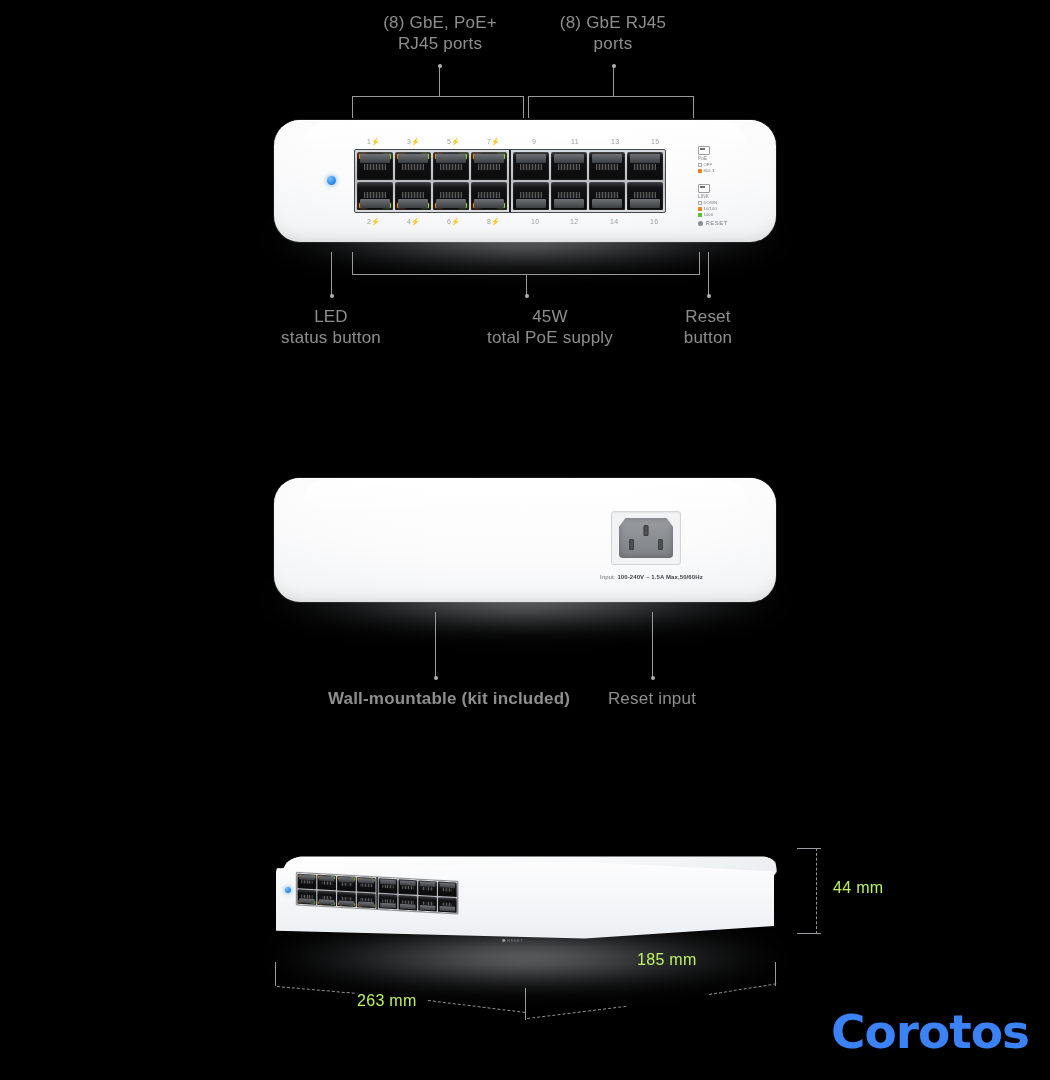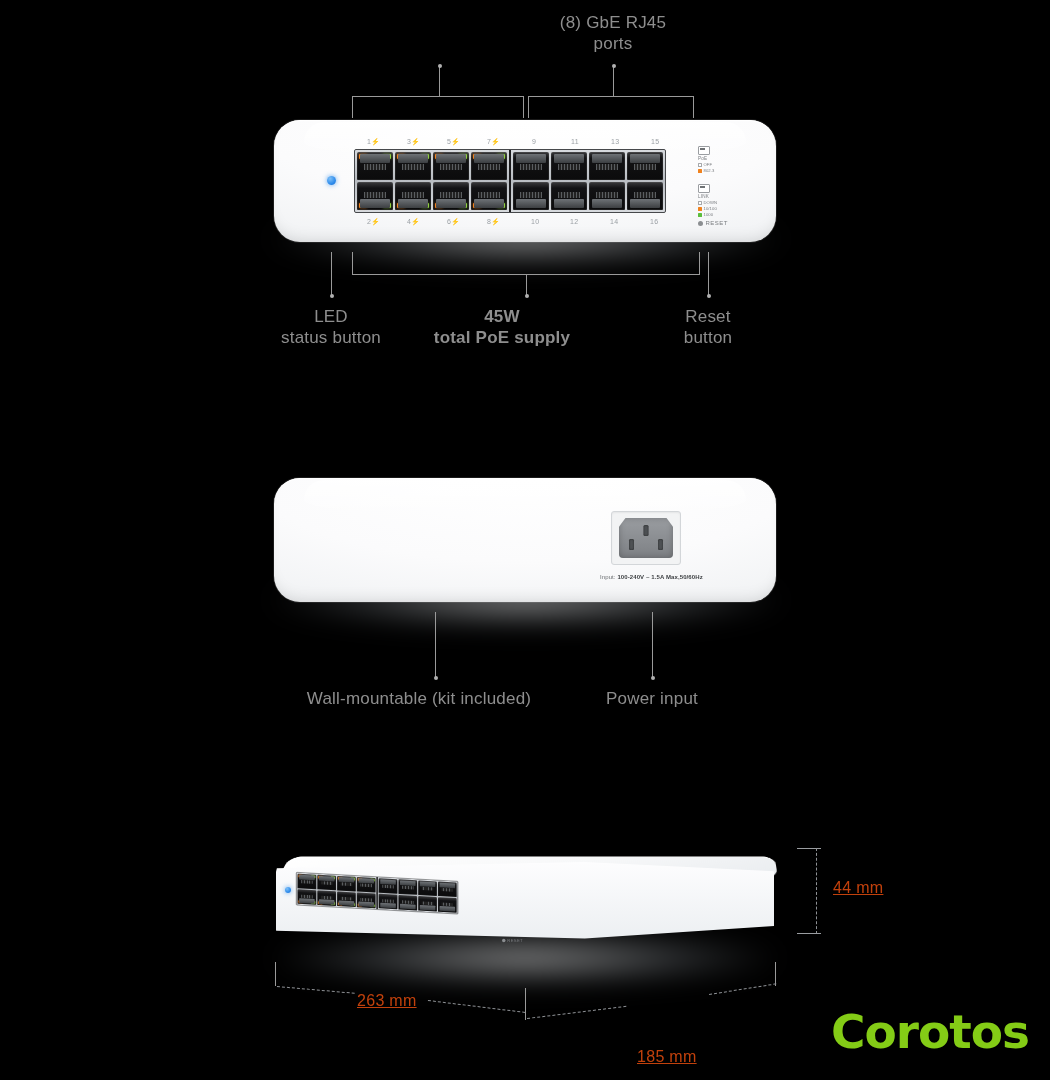--- a/index.html
+++ b/index.html
@@ -219,43 +219,44 @@
     background: linear-gradient(180deg,#fdfdfe,#eceff2);
     border-radius: 10px;
   }
 
   
   .dimv { position: absolute; border-left: 1px dashed #8e9195; }
   .dimcap { position: absolute; height: 1px; background: #9a9da1; }
   .dimdash { position: absolute; border-top: 1px dashed #8e9195; transform-origin: 0 0; }
   .dimlabel {
     position: absolute;
-    color: #c2410c;
+    color: #bef264;
     font-size: 16px;
     letter-spacing: .3px;
     white-space: nowrap;
     font-weight: 300;
-    text-decoration: underline;
   }
 
   
   .watermark {
     position: absolute;
-    color: #84cc16;
+    color: #3b82f6;
     font-size: 47px;
     font-weight: 700;
     letter-spacing: -1px;
     font-family: "DejaVu Sans", sans-serif;
   }
 </style>
 </head>
 <body>
 
 <div id="stage">
 
+  <div class="callout" style="left:330px; top:12px; width:220px;">(8) GbE, PoE+
+RJ45 ports</div>
   <div class="callout" style="left:520px; top:12px; width:186px;">(8) GbE RJ45
 ports</div>
 
   <div class="leader dot dot-top" style="left:439px; top:66px; height:30px;"></div>
   <div class="leader dot dot-top" style="left:613px; top:66px; height:30px;"></div>
 
   <div class="hline" style="left:352px; top:96px; width:172px;"></div>
   <div class="vtick" style="left:352px; top:96px; height:22px;"></div>
   <div class="vtick" style="left:523px; top:96px; height:22px;"></div>
 
@@ -440,21 +441,21 @@
 
   <div class="vtick" style="left:352px; top:252px; height:22px;"></div>
   <div class="hline" style="left:352px; top:274px; width:348px;"></div>
   <div class="vtick" style="left:699px; top:252px; height:22px;"></div>
   <div class="leader dot dot-bottom" style="left:526px; top:274px; height:22px;"></div>
 
   <div class="leader dot dot-bottom" style="left:708px; top:252px; height:44px;"></div>
 
   <div class="callout" style="left:251px; top:306px; width:160px;">LED
 status button</div>
-  <div class="callout" style="left:402px; top:306px; width:200px;font-weight:bold;">45W
+  <div class="callout" style="left:450px; top:306px; width:200px;">45W
 total PoE supply</div>
   <div class="callout" style="left:648px; top:306px; width:120px;">Reset
 button</div>
 
   <div class="glow" style="left:268px; top:572px; width:516px; height:56px;"></div>
 
   <div class="chassis" style="left:274px; top:478px; width:502px; height:124px;">
 
     <div class="iec" style="left:337px; top:33px; width:70px; height:54px;">
       <div class="body">
@@ -465,22 +466,22 @@
     </div>
 
     <div class="inputtxt" style="left:326px; top:96px;">
       <span>Input: </span><b>100-240V ~ 1.5A Max,50/60Hz</b>
     </div>
   </div>
 
   <div class="leader dot dot-bottom" style="left:435px; top:612px; height:66px;"></div>
   <div class="leader dot dot-bottom" style="left:652px; top:612px; height:66px;"></div>
 
-  <div class="callout" style="left:294px; top:688px; width:250px;">Wall-mountable (kit included)</div>
-  <div class="callout" style="left:582px; top:688px; width:140px;">Power input</div>
+  <div class="callout" style="left:324px; top:688px; width:250px;font-weight:bold;">Wall-mountable (kit included)</div>
+  <div class="callout" style="left:582px; top:688px; width:140px;">Reset input</div>
 
   <div class="glow" style="left:270px; top:930px; width:510px; height:56px;"></div>
 
   <div class="isoWrap" style="left:274px; top:842px; width:510px; height:110px;">
 
     <div class="isoTop" style="left:4px; top:0px; width:500px; height:36px;
                 transform: perspective(900px) rotateX(52deg) skewX(-7deg);
                 transform-origin: 50% 100%;"></div>
 
     <div class="isoFront" style="left:2px; top:20px; width:498px; height:78px;
@@ -597,17 +598,17 @@
   <div class="vtick" style="left:275px; top:962px; height:24px;"></div>
   <div class="vtick" style="left:775px; top:962px; height:24px;"></div>
   <div class="vtick" style="left:525px; top:988px; height:32px;"></div>
 
   <div class="dimdash" style="left:277px; top:986px; width:78px; transform: rotate(5deg);"></div>
   <div class="dimdash" style="left:428px; top:1000px; width:98px; transform: rotate(7deg);"></div>
   <div class="dimlabel" style="left:357px; top:992px;">263 mm</div>
 
   <div class="dimdash" style="left:527px; top:1018px; width:100px; transform: rotate(-7deg);"></div>
   <div class="dimdash" style="left:709px; top:994px; width:68px; transform: rotate(-9deg);"></div>
-  <div class="dimlabel" style="left:637px; top:1048px;text-align:right;">185 mm</div>
+  <div class="dimlabel" style="left:637px; top:951px;text-align:right;">185 mm</div>
 
   <div class="watermark" style="left:831px; top:1004px;">Corotos</div>
 
 </div>
 
 </body></html>

